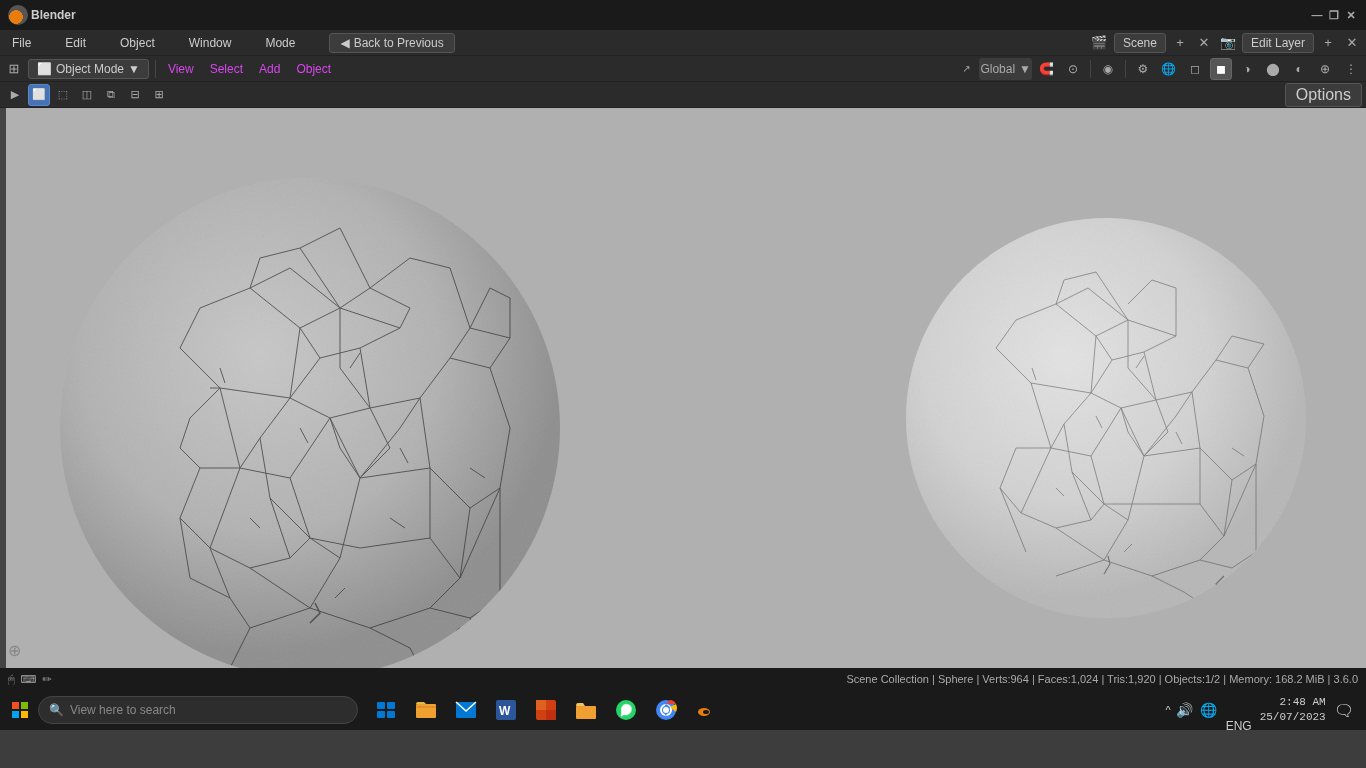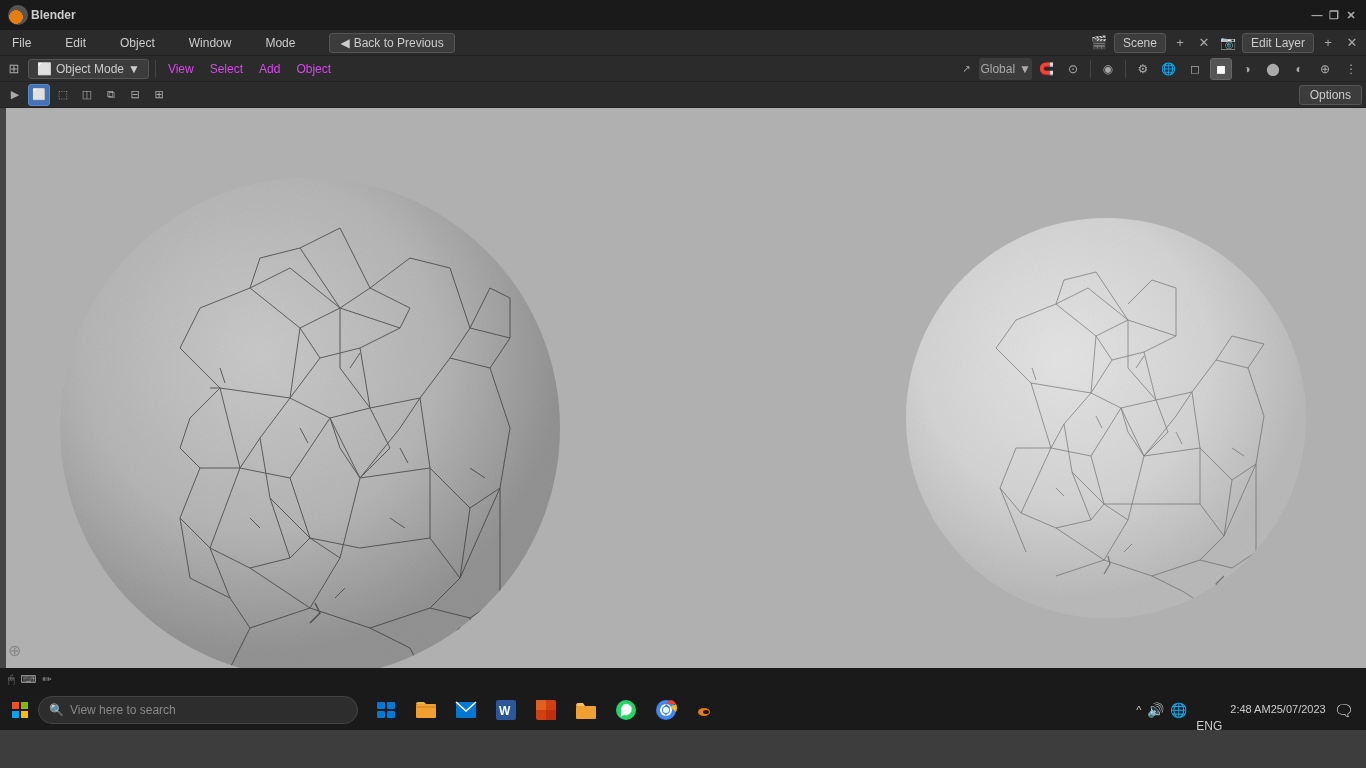--- a/index.html
+++ b/index.html
@@ -147,21 +147,21 @@
       border: 1px solid transparent;
     }
     .icon-strip-item.active { background: #4772b3; color: #fff; border-color: #5888cc; }
     .options-btn {
       position: absolute; right: 4px;
       background: #3c3c3c;
       border: 1px solid #555;
       border-radius: 3px;
       padding: 2px 10px;
       color: #ccc;
-      font-size: 12px;
+      font-size: 16px;
       cursor: pointer;
     }
 
     
     #viewport {
       position: relative;
       width: 1366px;
       height: 560px;
       background: #b0b0b0;
       overflow: hidden;
@@ -244,22 +244,22 @@
     .taskbar-right {
       margin-left: auto;
       display: flex; align-items: center; gap: 8px;
       padding-right: 8px;
     }
     .taskbar-tray {
       display: flex; align-items: center; gap: 6px;
       color: #ccc; font-size: 11px;
     }
     .taskbar-clock {
-      display: flex; flex-direction: row; align-items: flex-end;
-      color: #ccc; font-size: 11px; line-height: 1.4;
+      display: flex; flex-direction: column; align-items: flex-end;
+      color: #ccc; font-size: 11px; line-height: 1.4; font-family: Liberation Mono, monospace;
     }
     .taskbar-lang {
       color: #ccc; font-size: 12px;
     }
   </style>
 </head>
 <body>
 
 <div id="titlebar">
   <div class="blender-logo"></div>
@@ -520,20 +520,21 @@
   <div style="position:absolute;left:8px;bottom:8px;color:#888;font-size:16px;">⊕</div>
   <div style="position:absolute;right:8px;bottom:8px;color:#888;font-size:10px;"></div>
 </div>
 
 <div id="statusbar">
   <div class="status-icons">
     <span>🖱</span>
     <span>⌨</span>
     <span>✏</span>
   </div>
+  <div class="status-text">Scene Collection | Sphere | Verts:964 | Faces:1,024 | Tris:1,920 | Objects:1/2 | Memory: 168.2 MiB | 3.6.0</div>
 </div>
 
 <div id="taskbar">
   <div class="taskbar-start">
     <svg width="18" height="18" viewBox="0 0 18 18" fill="none">
       <rect x="1" y="1" width="7" height="7" fill="#f25022"></rect>
       <rect x="10" y="1" width="7" height="7" fill="#7fba00"></rect>
       <rect x="1" y="10" width="7" height="7" fill="#00a4ef"></rect>
       <rect x="10" y="10" width="7" height="7" fill="#ffb900"></rect>
     </svg>

